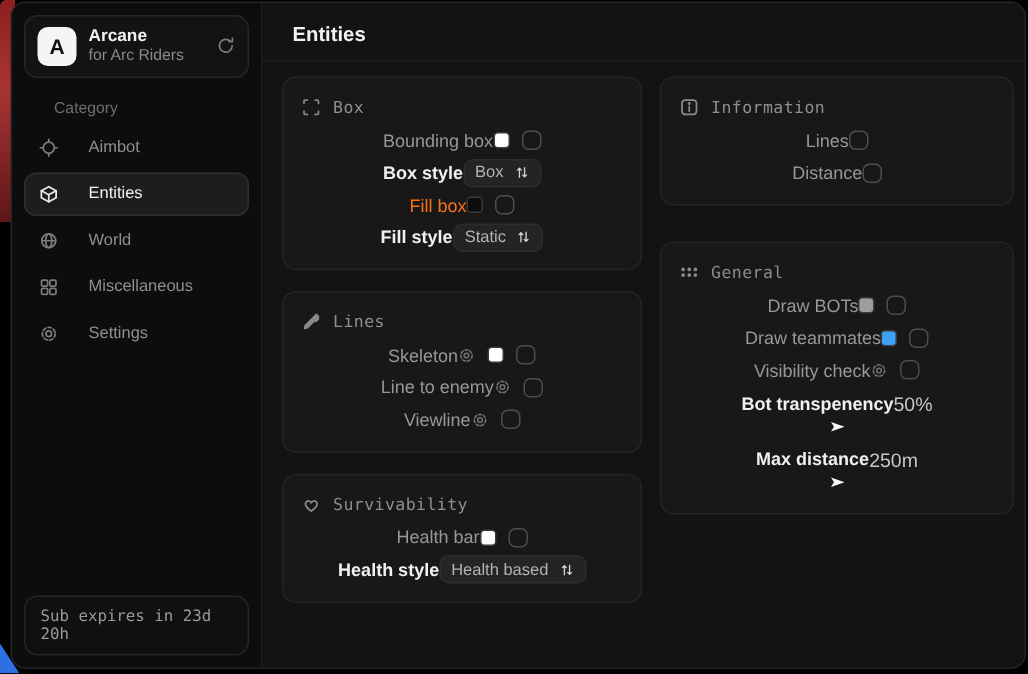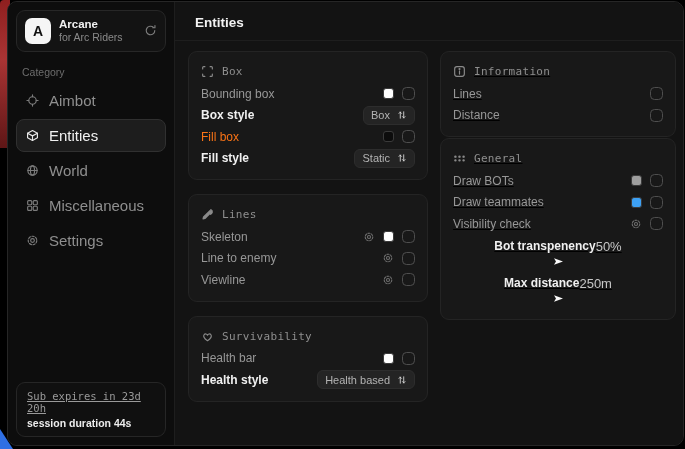--- a/index.html
+++ b/index.html
@@ -21,45 +21,45 @@
   .sidebar { width:167px; flex:0 0 167px; background:#0d0d0d; border-right:1px solid #1e1e1e;
     position:relative; padding:8px; }
   .brand-card { border:1px solid #272727; background:#131313; border-radius:9px;
     padding:6px 8px; display:flex; align-items:center; gap:8px; }
   .avatar { width:26px; height:26px; border-radius:7px; background:#f5f5f5; color:#111;
     font-weight:800; font-size:14px; display:flex; align-items:center; justify-content:center; }
   .brand-text { flex:1; line-height:1.25; }
   .brand-name { font-size:11.5px; font-weight:700; color:#f1f1f1; }
   .brand-sub { font-size:10.5px; color:#8a8a8a; }
   .sync { color:#7c7c7c; display:flex; }
-  .cat-label { font-size:10.5px; color:#6d6d6d; margin:14px 6px 6px 6px; }
-  .side-item { display:flex; align-items:center; gap:10px; padding:7px 9px; margin:2px 0;
-    border-radius:8px; border:1px solid transparent; color:#8f8f8f; font-size:15px; cursor:pointer; }
+  .cat-label { font-size:10.5px; color:#6d6d6d; margin:14px 6px 6px 20px; }
+  .side-item { display:flex; align-items:center; gap:20px; padding:7px 9px; margin:2px 0;
+    border-radius:8px; border:1px solid transparent; color:#8f8f8f; font-size:11px; cursor:pointer; }
   .side-item .icn { display:flex; color:#7c7c7c; }
   .side-item.selected { background:#1d1d1d; border-color:#303030; color:#f2f2f2; }
   .side-item.selected .icn { color:#e8e8e8; }
   .foot-card { position:absolute; left:8px; right:8px; bottom:8px; border:1px solid #262626;
     border-radius:9px; padding:7px 10px; background:#101010; }
-  .foot-line1 { font-family:"DejaVu Sans Mono", monospace; font-size:10.5px; color:#9a9a9a;text-decoration:underline; }
+  .foot-line1 { font-family:"DejaVu Sans Mono", monospace; font-size:10.5px; color:#9a9a9a; }
   .foot-line2 { font-size:10.5px; font-weight:700; color:#ededed; margin-top:3px; }
 
   
   .main { flex:1; background:#131313; display:flex; flex-direction:column; }
   .main-header { padding:13px 20px 10px 20px; border-bottom:1px solid #1e1e1e; }
   .main-title { font-size:13.5px; font-weight:700; color:#f3f3f3; }
   .content { display:flex; gap:12px; padding:10px 13px; align-items:flex-start; }
   .col-left { width:240px; flex:0 0 240px; display:flex; flex-direction:column; gap:14px; }
-  .col-right { width:236px; flex:0 0 236px; display:flex; flex-direction:column; gap:1px;text-decoration:underline; }
+  .col-right { width:236px; flex:0 0 236px; display:flex; flex-direction:column; gap:24px; }
 
   .panel { background:#181818; border:1px solid #242424; border-radius:9px; padding:5px 12px 10px 12px; }
   .panel-header { display:flex; align-items:center; gap:8px; padding:8px 0 5px 0; }
   .panel-header .icn { display:flex; color:#8a8a8a; }
   .panel-title { font-family:"DejaVu Sans Mono", monospace; font-size:11px; color:#8f8f8f; letter-spacing:.3px; }
 
-  .row { display:flex; align-items:center; justify-content:space-between; min-height:21.5px; }
+  .row { display:flex; align-items:center; justify-content:center; min-height:21.5px; }
   .row-label { font-size:12px; color:#979797; }
   .row-label.bold { color:#f0f0f0; font-weight:700; }
   .row-label.disabled { color:#f97316; }
   .controls { display:flex; align-items:center; gap:8px; }
   .checkbox { width:13px; height:13px; border:1.6px solid #4e4e4e; border-radius:4.5px; cursor:pointer; }
   .swatch { width:11px; height:11px; border-radius:3px; cursor:pointer; border:1px solid #3a3a3a; }
   .ctl-gear { display:flex; color:#6f6f6f; cursor:pointer; }
   .select { display:flex; align-items:center; gap:7px; background:#242424; border:1px solid #2d2d2d;
     border-radius:6px; padding:2.5px 7px; font-size:11px; color:#b3b3b3; cursor:pointer;
     font-family:"Liberation Sans", sans-serif; }
@@ -141,21 +141,20 @@
             <svg width="13" height="13" viewBox="0 0 14 14" fill="none" stroke="currentColor" stroke-width="1.25" stroke-linecap="round" stroke-linejoin="round">
               <circle cx="7" cy="7" r="2"></circle>
               <circle cx="7" cy="7" r="4.6" stroke-dasharray="2.4 1.7"></circle>
             </svg>
           </span>
     <span>Settings</span>
   </div>
       </nav>
     <div class="foot-card">
       <div class="foot-line1">Sub expires in 23d 20h</div>
-      <div class="foot-line2">session duration 44s</div>
     </div>
   </aside>
 
   <section class="main">
     <div class="main-header">
       <div class="main-title">Entities</div>
     </div>
     <div class="content">
       <div class="col-left" id="col-left">
           <section class="panel">

